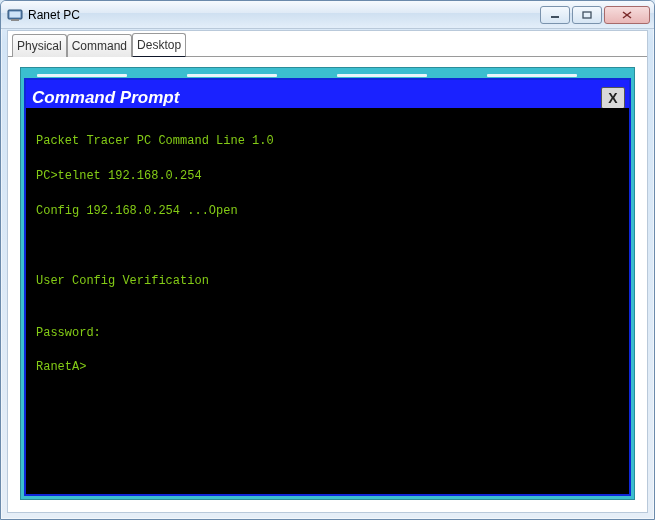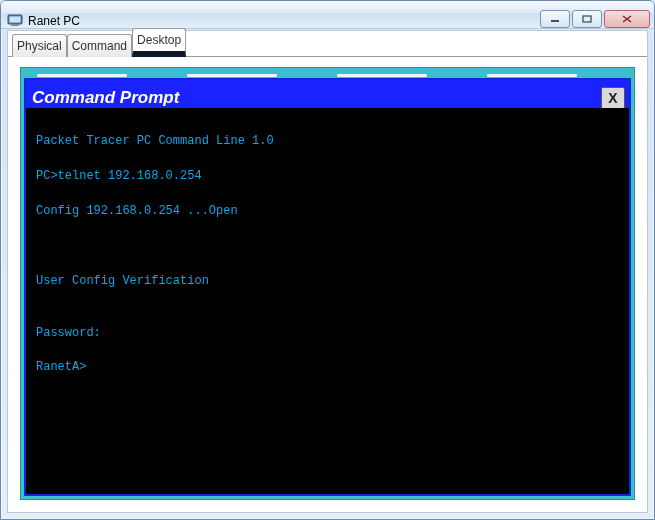--- a/index.html
+++ b/index.html
@@ -17,21 +17,21 @@
     top: 0; left: 0;
     width: 655px; height: 520px;
     border: 1px solid #6b8aab;
     border-radius: 6px 6px 0 0;
     background: linear-gradient(to bottom, #e9f2fb 0%, #d3e5f6 8%, #e6eef7 100%);
     box-shadow: inset 0 0 0 1px rgba(255,255,255,0.5);
   }
   .titlebar {
     height: 28px;
     display: flex;
-    align-items: flex-end;
+    align-items: center;
     padding: 0 4px 0 6px;
     background: linear-gradient(to bottom, #f6fafe 0%, #dfeaf6 45%, #cfe0f1 46%, #e3eef9 100%);
     border-bottom: 1px solid #b9c9da;
     border-radius: 5px 5px 0 0;
   }
   .titlebar .app-icon {
     width: 16px; height: 16px;
     margin-right: 5px;
     display: inline-flex; align-items: center; justify-content: center;
   }
@@ -80,21 +80,21 @@
     border-bottom: none;
     background: linear-gradient(to bottom, #fdfdfd, #e9e9e9);
     margin-right: 0px;
     border-radius: 3px 3px 0 0;
     position: relative;
     top: 1px;
     color: #333;
   }
   .tab.active {
     background: #fff;
-    border-bottom: 6px solid #0f172a;
+    border-bottom: 1px solid #0f172a;
     top: 1px;
     z-index: 2;
     font-weight: 400;
   }
   
   .desktop-pane {
     position: absolute;
     top: 36px; left: 12px; right: 12px; bottom: 12px;
     background: #3bbecf;
     border: 1px solid #2a8d9a;
@@ -140,21 +140,21 @@
     border: 1px solid #555;
     border-radius: 2px;
     display: flex; align-items: center; justify-content: center;
     font-size: 14px;
     font-weight: bold;
     color: #222;
   }
   .terminal {
     flex: 1;
     background: #000;
-    color: #0ea5e9;
+    color: #84cc16;
     font-family: "Courier New", monospace;
     font-size: 12px;
     line-height: 1.45;
     padding: 8px 10px;
     white-space: pre;
   }
   .terminal .line { display: block; }
 </style>
 </head>
 <body>

